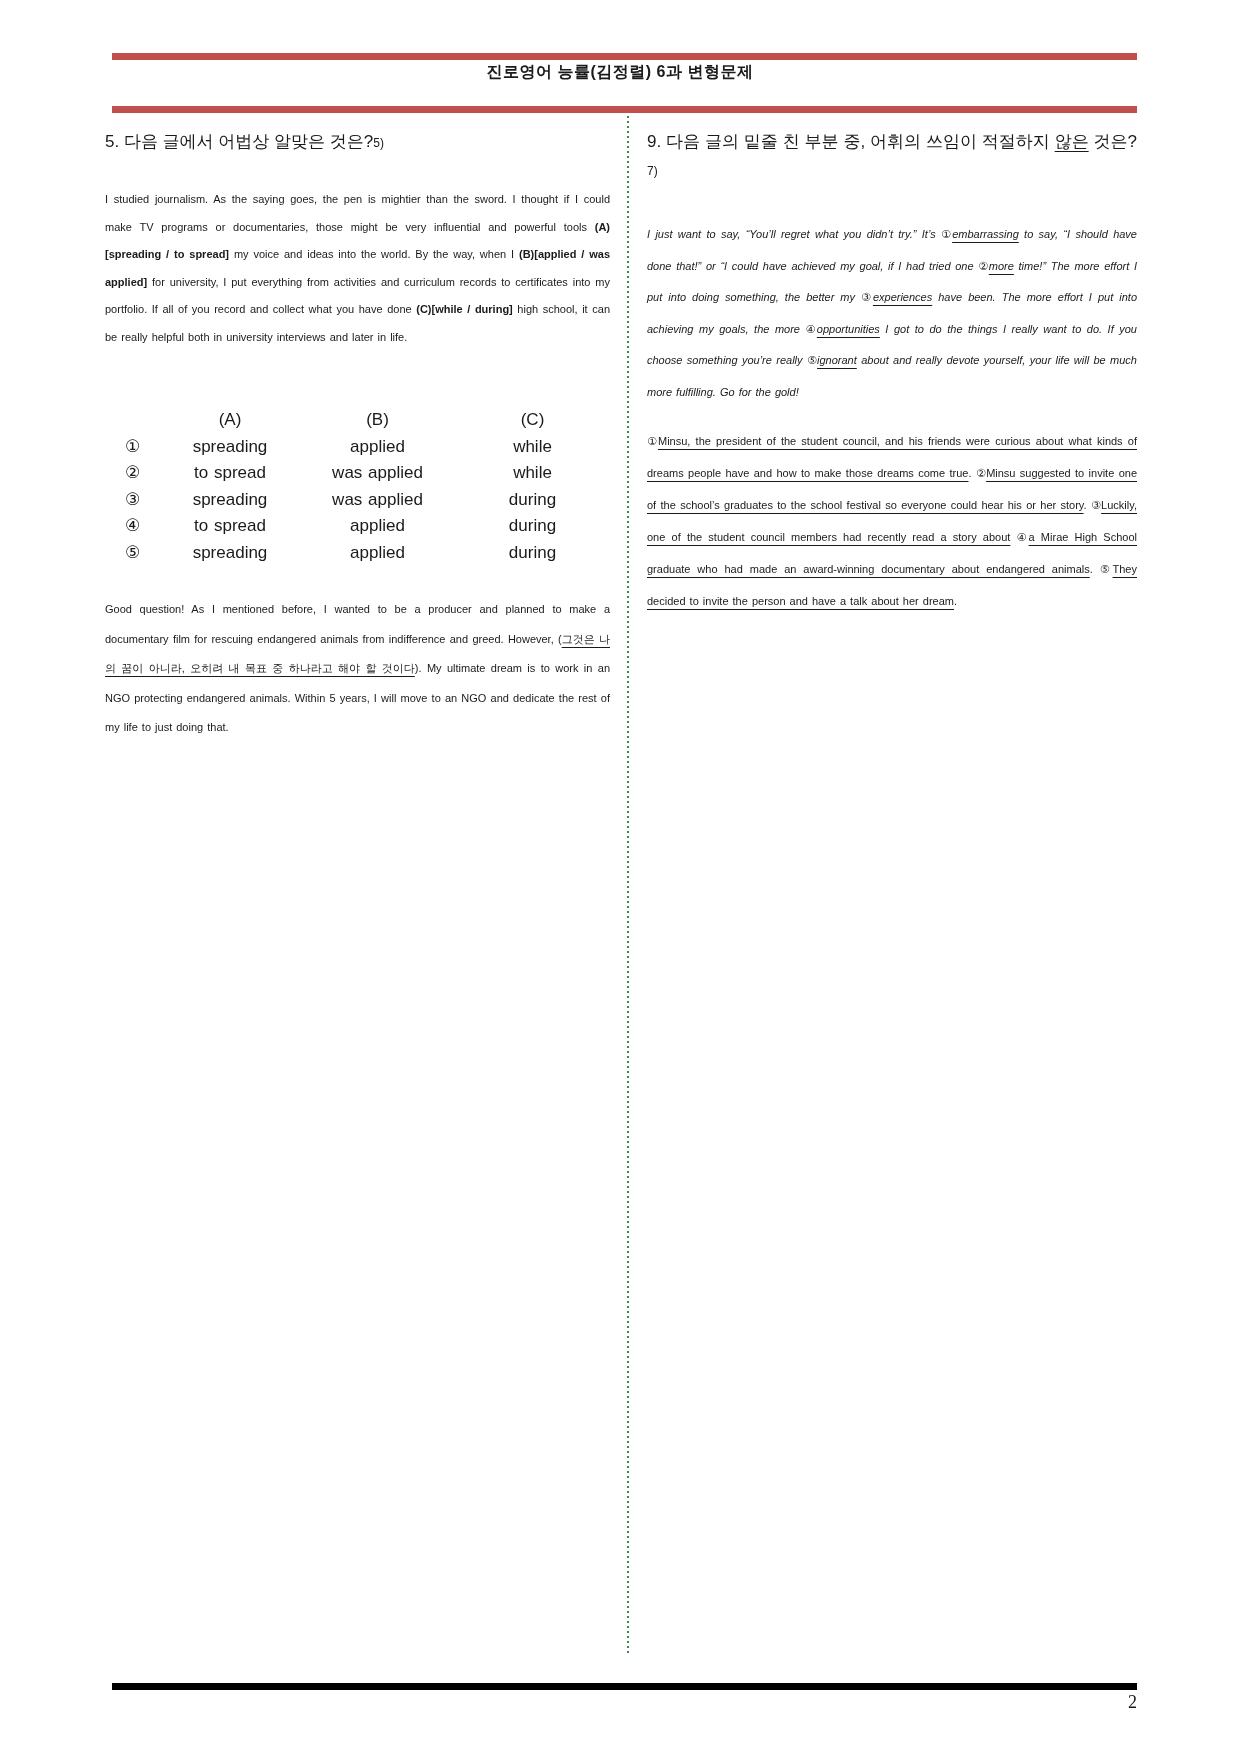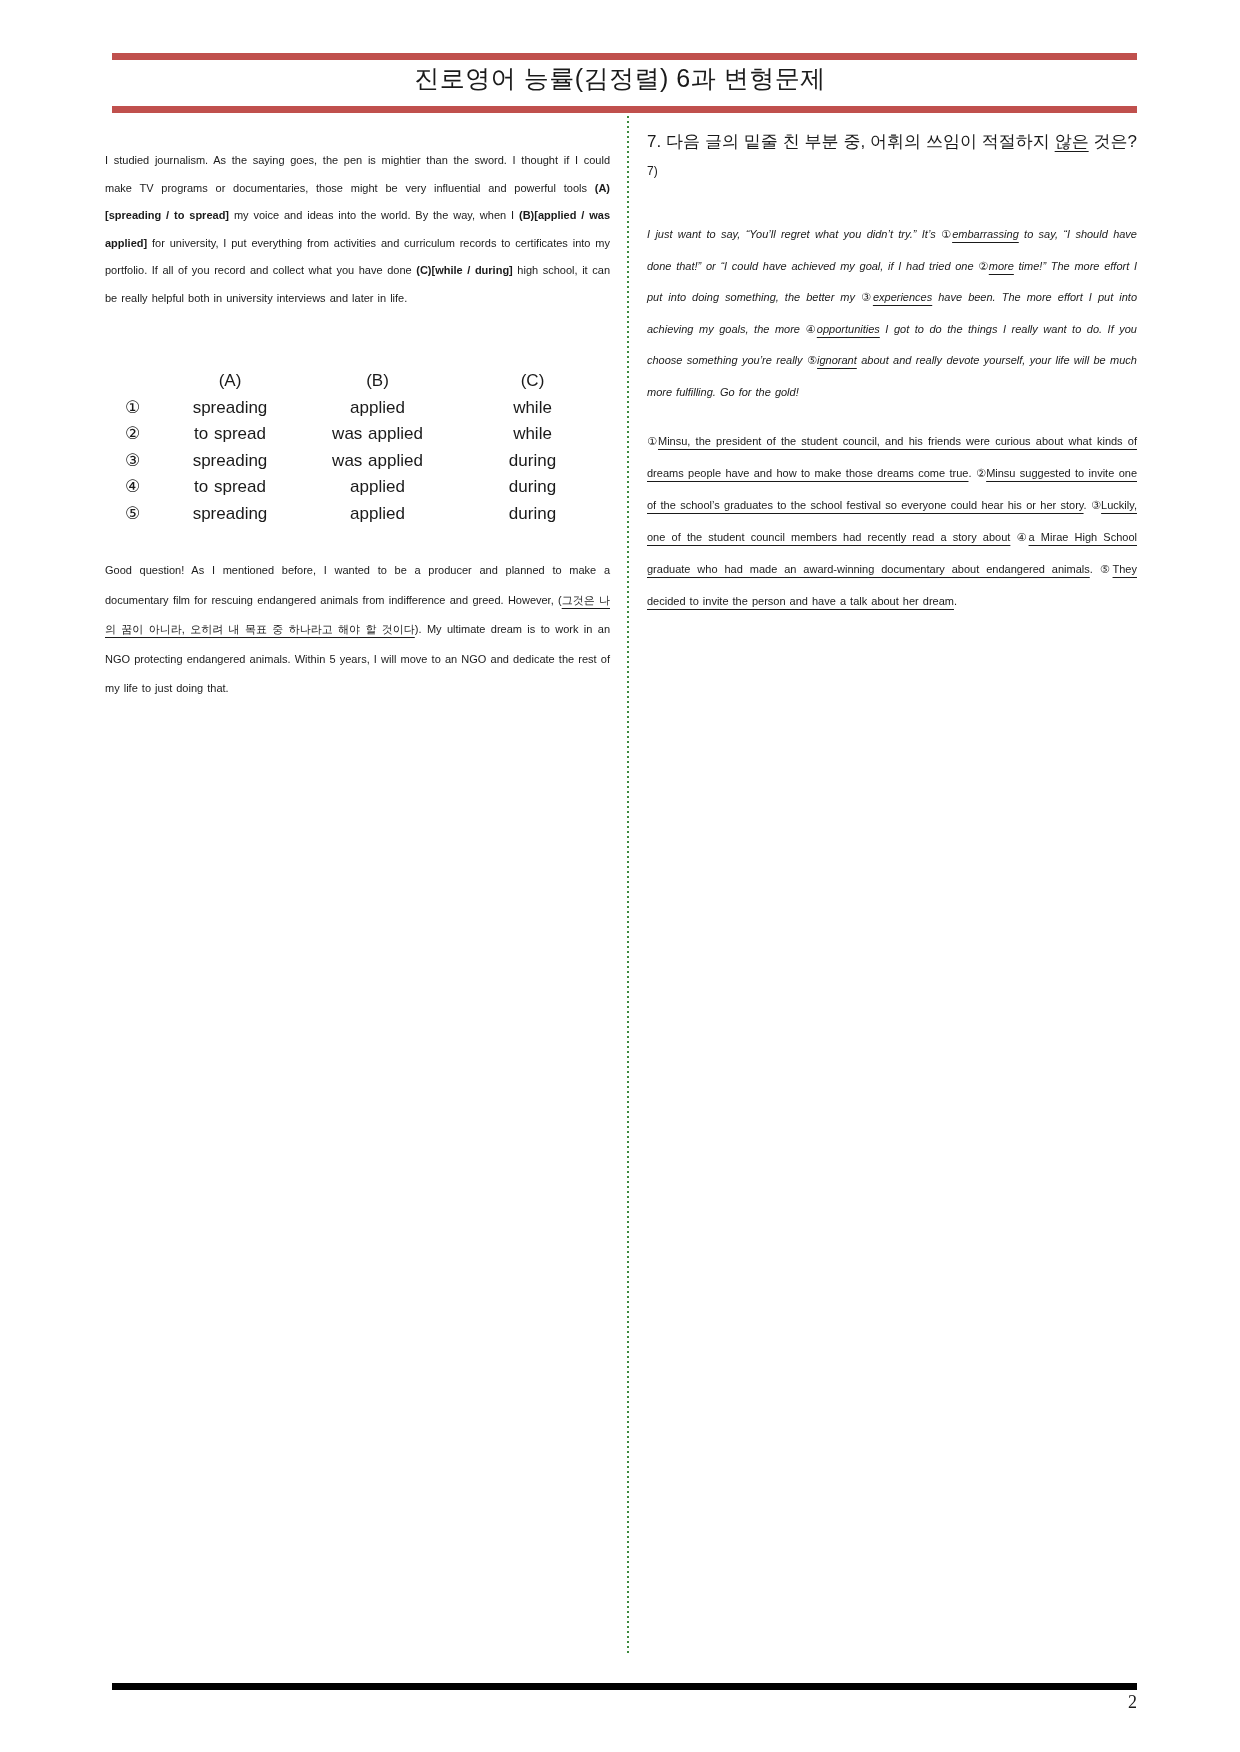--- a/index.html
+++ b/index.html
@@ -6,21 +6,21 @@
   body{
     width:1240px;height:1752px;
     font-family:"Liberation Sans","DejaVu Sans",sans-serif;
     color:#1a1a1a;position:relative;overflow:hidden;
   }
   .rule{position:absolute;left:112px;width:1025px;height:7px;background:#c0504d;}
   .rule-top{top:53px;}
   .rule-mid{top:106px;}
   .doc-title{
     position:absolute;top:62px;left:0;width:100%;
-    text-align:center;font-size:25px;font-weight:400;letter-spacing:0.5px;
+    text-align:center;font-size:16px;font-weight:700;letter-spacing:0.5px;
   }
   .divider{
     position:absolute;left:627px;top:116px;width:2px;height:1538px;
     background:repeating-linear-gradient(to bottom,#3c8a3c 0 2px,transparent 2px 5px);
   }
   .col{position:absolute;top:118px;}
   .col-left{left:105px;width:505px;}
   .col-right{left:647px;width:490px;}
   .q-heading{font-size:17px;line-height:28px;margin:0;text-align:justify;}
   .passage{font-size:11px;margin:0;text-align:justify;word-spacing:1px;}
@@ -53,20 +53,21 @@
 
 <div>
 
   <div class="rule rule-top"></div>
   <div class="doc-title">진로영어 능률(김정렬) 6과 변형문제</div>
   <div class="rule rule-mid"></div>
 
   <div class="divider"></div>
 
   <div class="col col-left">
+    <p class="q-heading" id="q5-heading"><span>5. 다음 글에서 어법상 알맞은 것은?</span><span class="fn">5)</span></p>
     <p class="passage" id="q5-passage"><span>I studied journalism. As the saying goes, the pen is mightier than the sword. I thought if I could make TV programs or documentaries, those might be very influential and powerful tools </span><span class="b">(A)[spreading / to spread]</span><span> my voice and ideas into the world. By the way, when I </span><span class="b">(B)[applied / was applied]</span><span> for university, I put everything from activities and curriculum records to certificates into my portfolio. If all of you record and collect what you have done </span><span class="b">(C)[while / during]</span><span> high school, it can be really helpful both in university interviews and later in life.</span></p>
 
     <table class="opt-table">
       <colgroup>
           <col style="width:55px">
           <col style="width:140px">
           <col style="width:155px">
           <col style="width:155px">
         </colgroup>
       <tbody>
@@ -106,21 +107,21 @@
         <td>applied</td>
         <td>during</td>
       </tr>
     </tbody>
       </table>
 
     <p class="passage" id="q6-passage"><span>Good question! As I mentioned before, I wanted to be a producer and planned to make a documentary film for rescuing endangered animals from indifference and greed. However, (</span><span class="u">그것은 나의 꿈이 아니라, 오히려 내 목표 중 하나라고 해야 할 것이다</span><span>). My ultimate dream is to work in an NGO protecting endangered animals. Within 5 years, I will move to an NGO and dedicate the rest of my life to just doing that.</span></p>
   </div>
 
   <div class="col col-right">
-    <p class="q-heading" id="q7-heading"><span>7. 다음 글의 밑줄 친 부분 중, 어휘의 쓰임이 적절하지 </span><span class="u">않은</span><span> 것은?</span><span class="fn">7)</span></p>
+    <p class="q-heading" id="q7-heading"><span>9. 다음 글의 밑줄 친 부분 중, 어휘의 쓰임이 적절하지 </span><span class="u">않은</span><span> 것은?</span><span class="fn">7)</span></p>
     <p class="passage" id="q7-passage"><span>I just want to say, “You’ll regret what you didn’t try.” It’s ①</span><span class="u">embarrassing</span><span> to say, “I should have done that!” or “I could have achieved my goal, if I had tried one ②</span><span class="u">more</span><span> time!” The more effort I put into doing something, the better my ③</span><span class="u">experiences</span><span> have been. The more effort I put into achieving my goals, the more ④</span><span class="u">opportunities</span><span> I got to do the things I really want to do. If you choose something you’re really ⑤</span><span class="u">ignorant</span><span> about and really devote yourself, your life will be much more fulfilling. Go for the gold!</span></p>
 
     <p class="passage" id="q8-passage"><span>①</span><span class="u">Minsu, the president of the student council, and his friends were curious about what kinds of dreams people have and how to make those dreams come true</span><span>. </span><span>②</span><span class="u">Minsu suggested to invite one of the school’s graduates to the school festival so everyone could hear his or her story</span><span>. </span><span>③</span><span class="u">Luckily, one of the student council members had recently read a story about</span><span> </span><span>④</span><span class="u">a Mirae High School graduate who had made an award-winning documentary about endangered animals</span><span>. </span><span>⑤</span><span class="u">They decided to invite the person and have a talk about her dream</span><span>.</span></p>
   </div>
 
   <div class="rule-footer"></div>
   <div class="page-number">2</div>
 
 </div>
 

